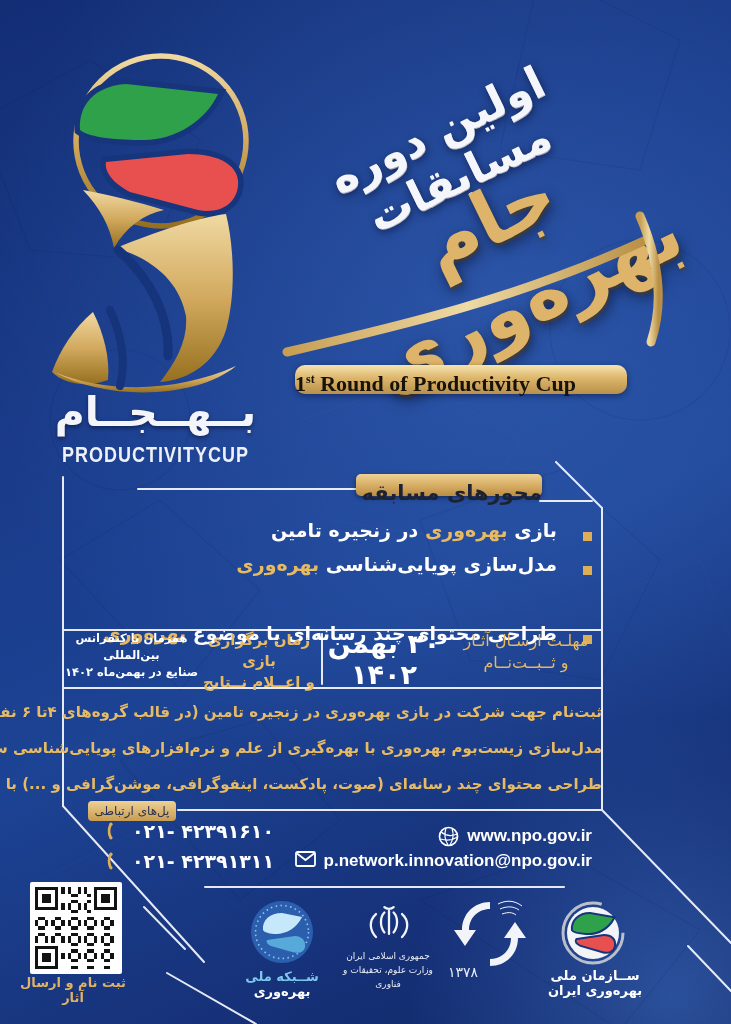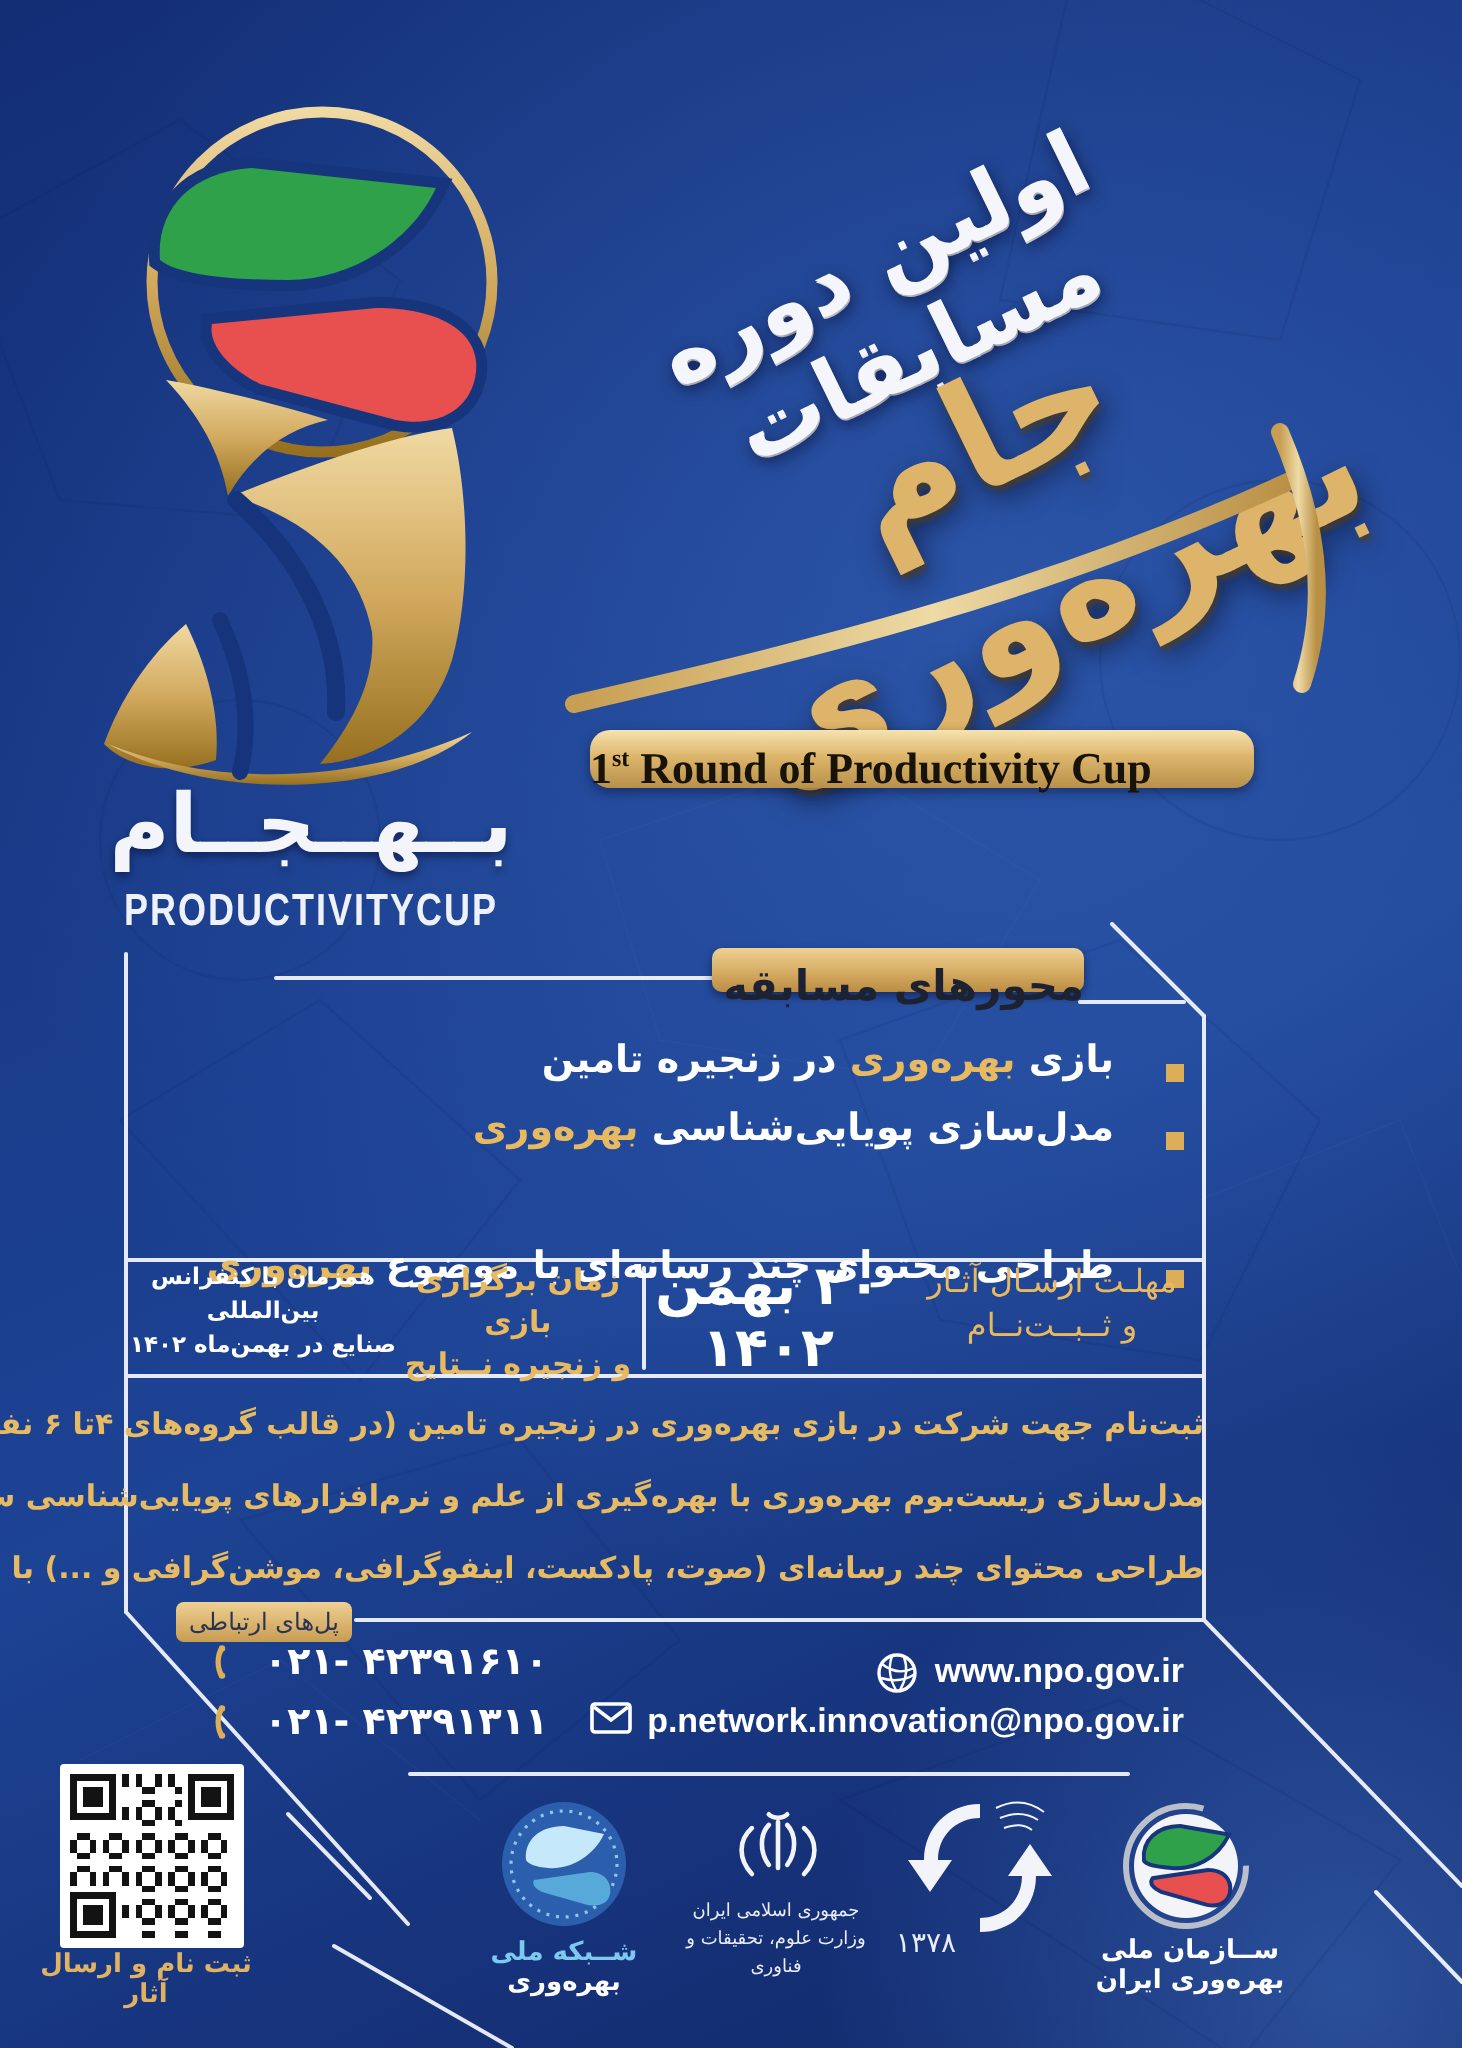--- a/index.html
+++ b/index.html
@@ -180,21 +180,21 @@
   </div>
 
   <div class="abs schedule">
     <div class="sch-cell sch-deadline">
       <div>مهلـت ارسـال آثـار</div>
       <div>و ثــبــت‌نــام</div>
     </div>
     <div class="sch-cell sch-date">۲۰ بهمن ۱۴۰۲</div>
     <div class="sch-cell sch-event">
       <div>زمان برگزاری بازی</div>
-      <div>و زنجیره نــتایج</div>
+      <div>و اعــلام نــتایج</div>
     </div>
     <div class="sch-cell sch-conf">
       <div>همزمان با کنفرانس بین‌المللی</div>
       <div>صنایع در بهمن‌ماه ۱۴۰۲</div>
     </div>
   </div>
 
   <div class="abs details">
     <div>ثبت‌نام جهت شرکت در بازی بهره‌وری در زنجیره تامین (در قالب گروه‌های ۴تا ۶ نفره)</div>
     <div>مدل‌سازی زیست‌بوم بهره‌وری با بهره‌گیری از علم و نرم‌افزارهای پویایی‌شناسی سیستم‌ها</div>

